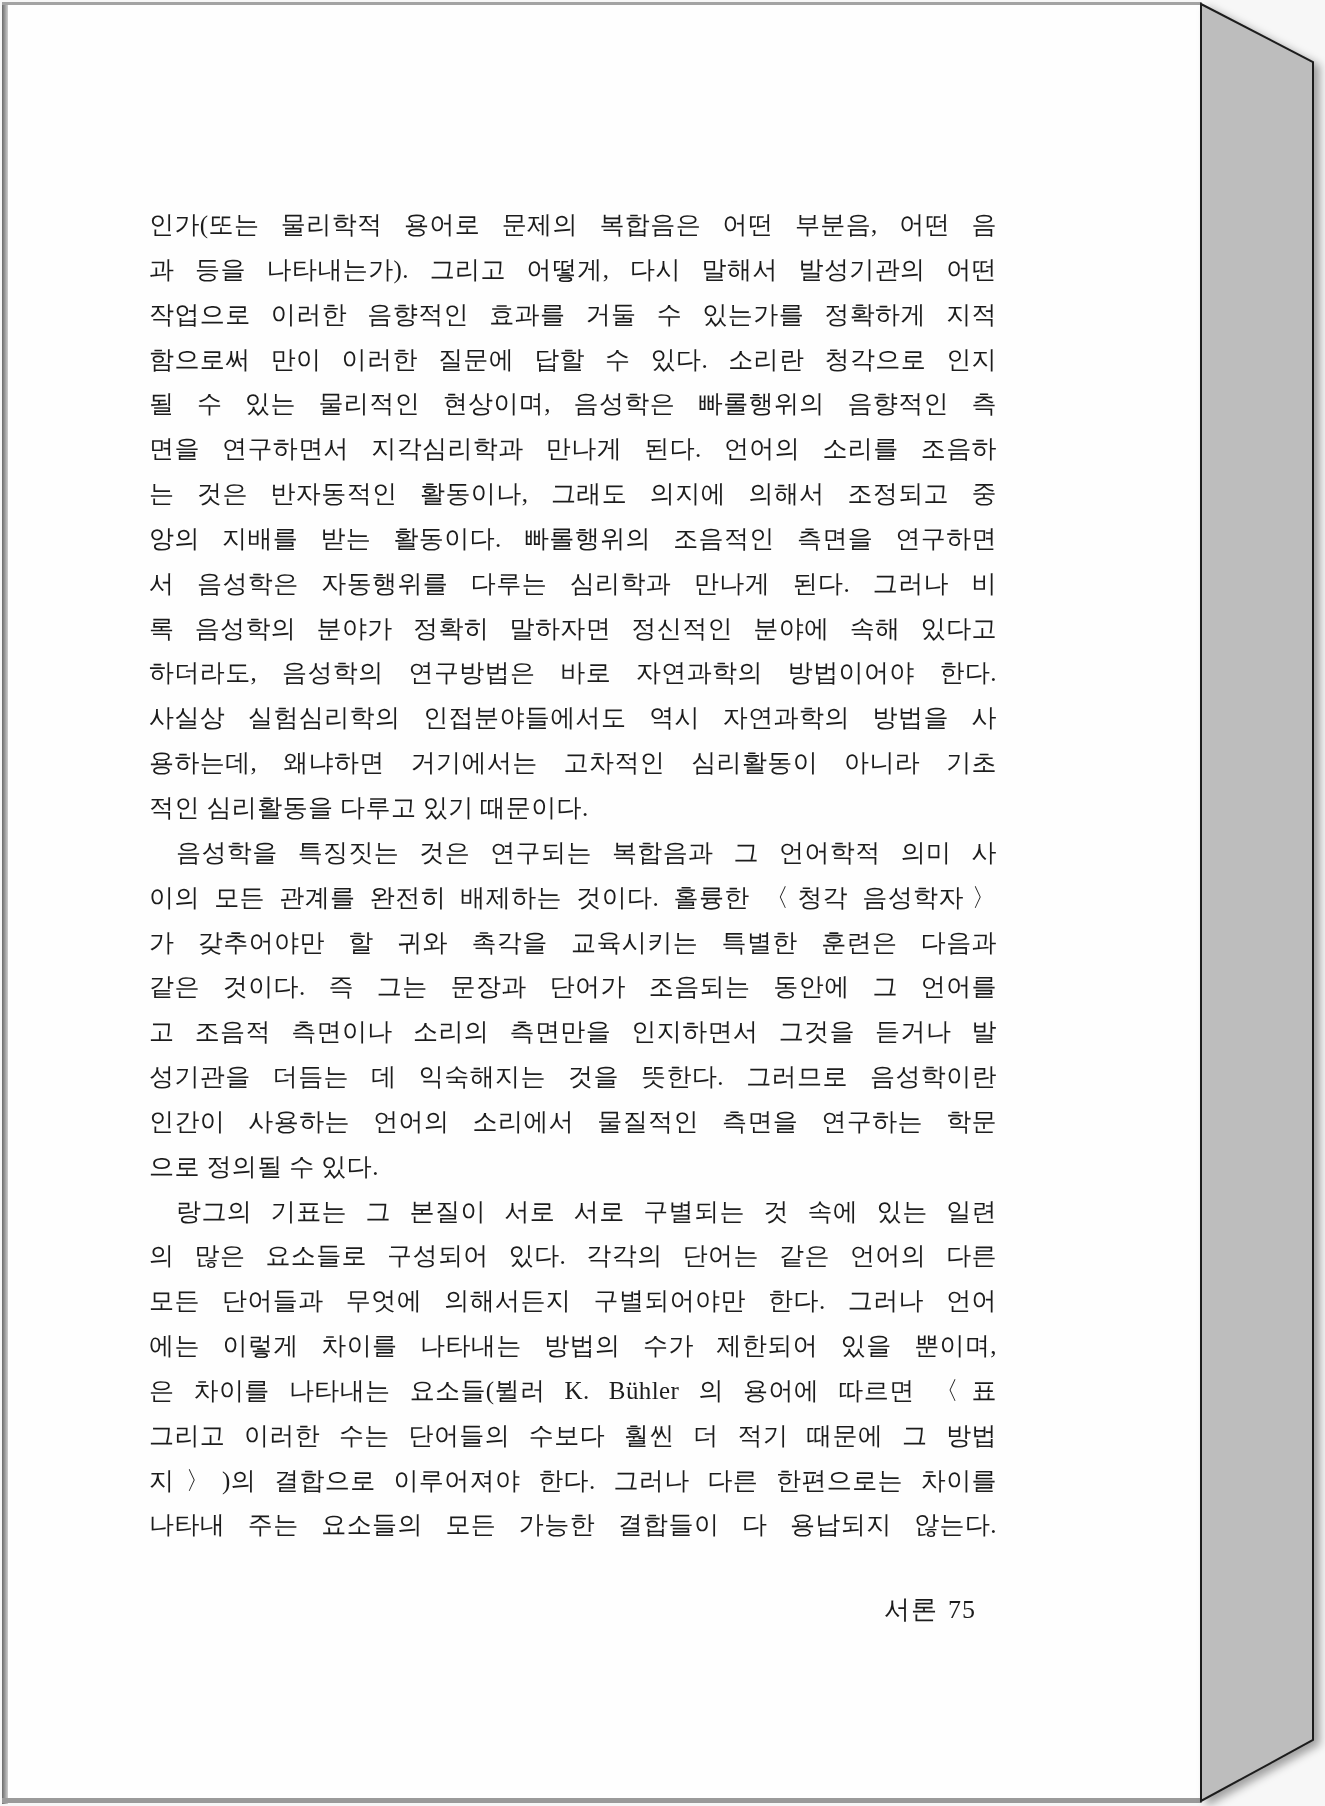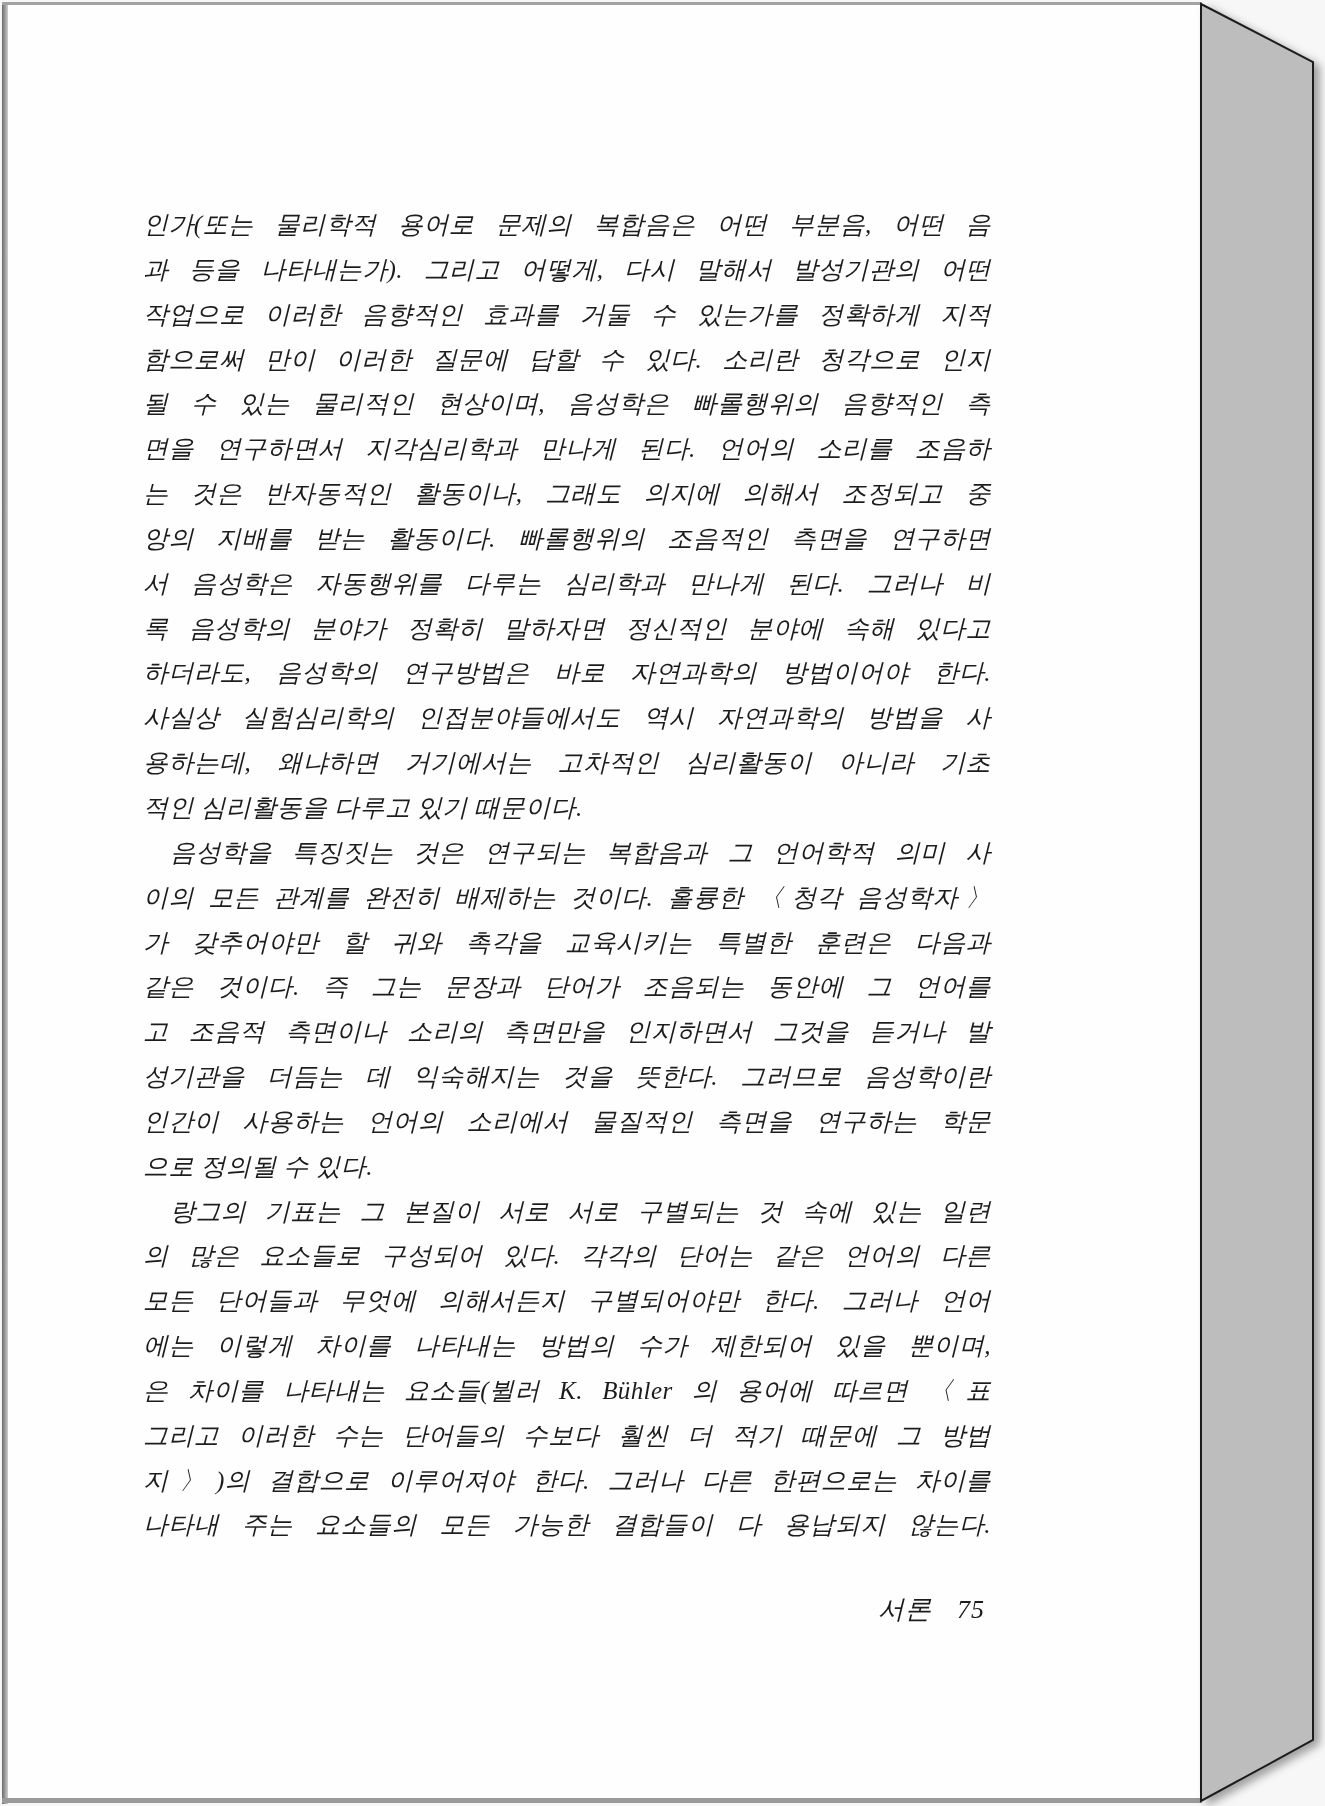--- a/index.html
+++ b/index.html
@@ -16,22 +16,22 @@
     background: #f7f7f7;
   }
   .book-bg {
     position: absolute;
     left: 0; top: 0;
     width: 1325px; height: 1806px;
     display: block;
   }
   .page {
     position: absolute;
-    left: 6px; top: 4px;
-    width: 1072px; height: 1797px; font-style: italic;
+    left: 12px; top: 4px;
+    width: 1072px; height: 1797px;
   }
   .textblock {
     position: absolute;
     left: 137px;   
     top: 199px;    
     width: 848px;
     color: #1c1c1c;
   }
   .line {
     font-size: 25px;
@@ -57,21 +57,21 @@
     text-emphasis-position: over right;
   }
   .footer {
     position: absolute;
     left: 872px;   
     top: 1588px;
     font-size: 26px;
     color: #1c1c1c;
     letter-spacing: 1px;
   }
-  .footer .section { margin-right: 25px; }
+  .footer .section { margin-right: 10px; }
 </style>
 </head>
 <body style="background: rgb(247, 247, 247);">
 
 <div class="canvas">
 
   <svg class="book-bg" width="1325" height="1806" viewBox="0 0 1325 1806" xmlns="http://www.w3.org/2000/svg">
     <defs>
       <filter id="edgeShadow" x="-5%" y="-5%" width="115%" height="115%">
         <feDropShadow dx="6" dy="4" stdDeviation="4" flood-color="#000000" flood-opacity="0.35"></feDropShadow>

